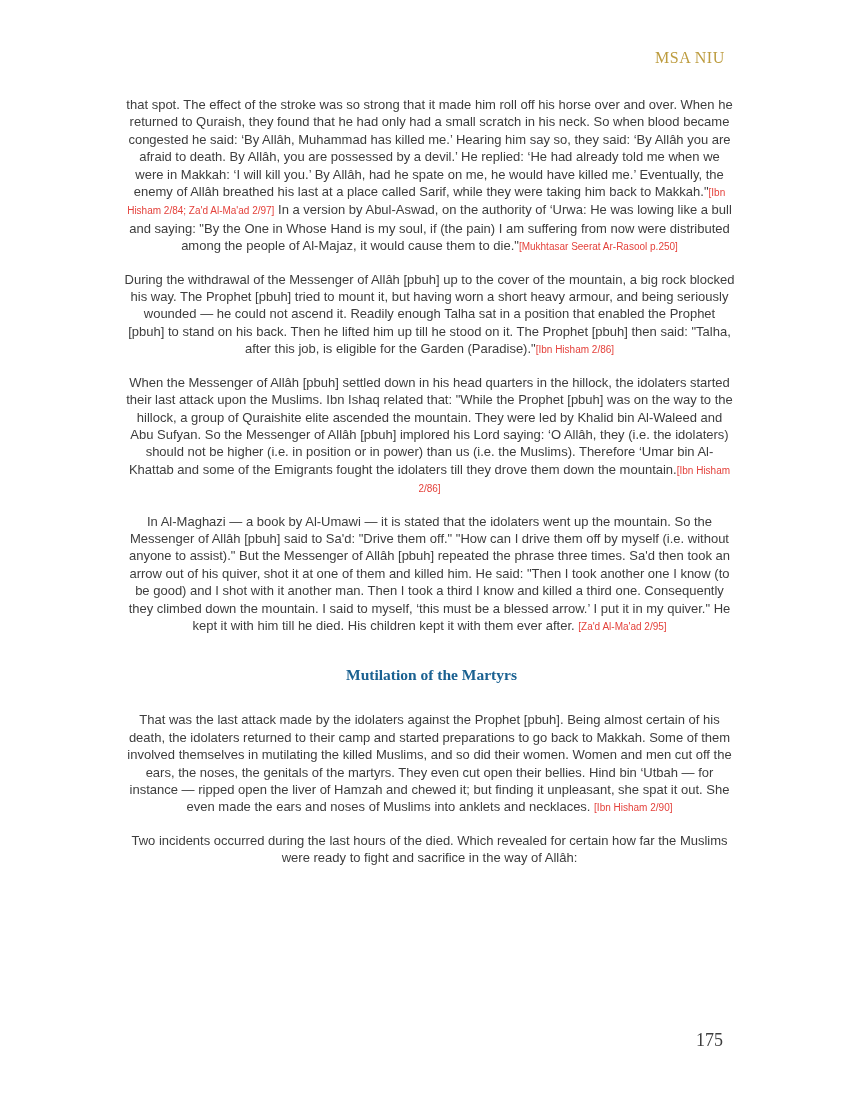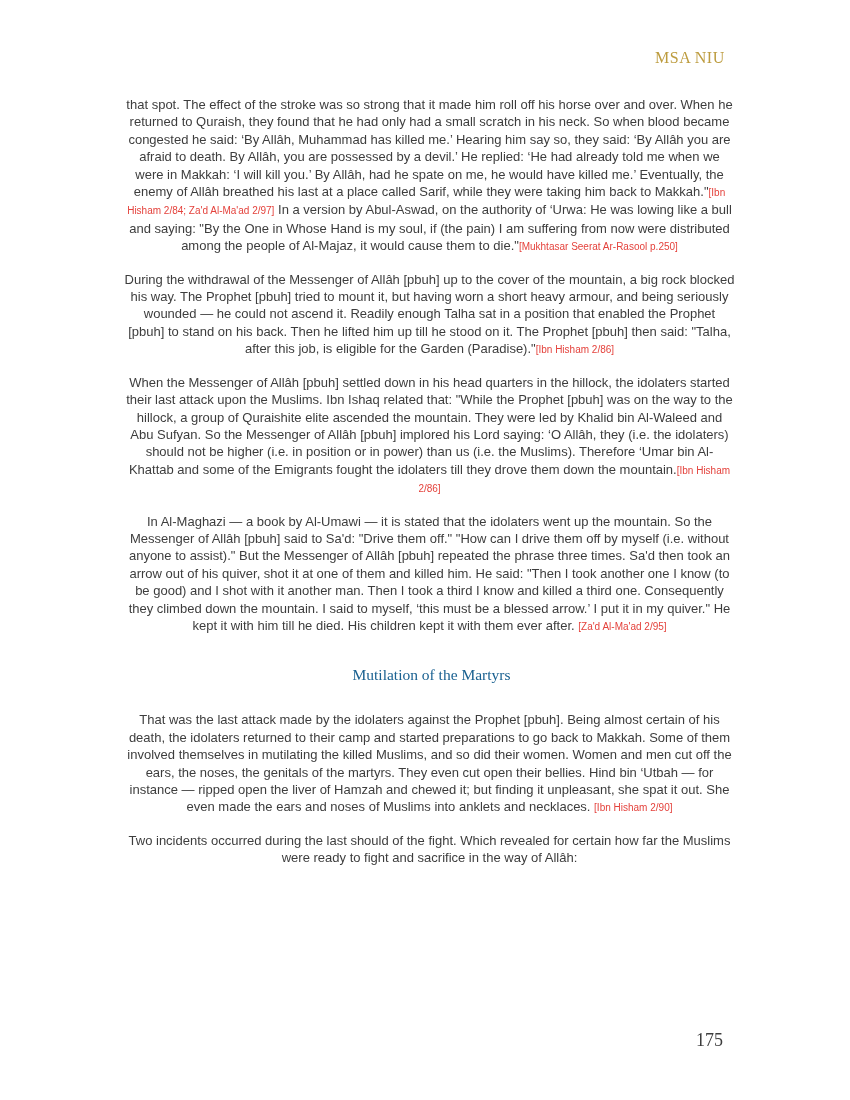--- a/index.html
+++ b/index.html
@@ -39,21 +39,21 @@
     margin: 0 0 15px 0;
   }
   .cite {
     color: var(--citation_red, #E4423C);
     font-size: 10px;
   }
   .italic {
   }
   .section-heading {
     font-family: "Liberation Serif", serif;
-    font-weight: normal;
+    font-weight: bold;
     color: var(--heading_blue, #1A6191);
     font-size: 15.5px;
     line-height: 20px;
     margin: 30px 0 26px 4px;
   }
   .page-number {
     position: absolute;
     top: 1030px;
     left: 696px;
     font-family: "Liberation Serif", serif;
@@ -67,17 +67,17 @@
 <div class="page">
   <div class="running-header">MSA NIU</div>
 
   <div class="content">
       <p class="para"><span>that spot. The effect of the stroke was so strong that it made him roll off his horse over and over. When he returned to Quraish, they found that he had only had a small scratch in his neck. So when blood became congested he said: ‘By Allâh, Muhammad has killed me.’ Hearing him say so, they said: ‘By Allâh you are afraid to death. By Allâh, you are possessed by a devil.’ He replied: ‘He had already told me when we were in Makkah: ‘I will kill you.’ By Allâh, had he spate on me, he would have killed me.’ Eventually, the enemy of Allâh breathed his last at a place called Sarif, while they were taking him back to Makkah."</span><span class="cite">[Ibn Hisham 2/84; Za'd Al-Ma'ad 2/97]</span><span> In a version by Abul-Aswad, on the authority of ‘Urwa: He was lowing like a bull and saying: "By the One in Whose Hand is my soul, if (the pain) I am suffering from now were distributed among the people of Al-Majaz, it would cause them to die."</span><span class="cite">[Mukhtasar Seerat Ar-Rasool p.250]</span></p>
       <p class="para"><span>During the withdrawal of the Messenger of Allâh [pbuh] up to the cover of the mountain, a big rock blocked his way. The Prophet [pbuh] tried to mount it, but having worn a short heavy armour, and being seriously wounded — he could not ascend it. Readily enough Talha sat in a position that enabled the Prophet [pbuh] to stand on his back. Then he lifted him up till he stood on it. The Prophet [pbuh] then said: "Talha, after this job, is eligible for the Garden (Paradise)."</span><span class="cite">[Ibn Hisham 2/86]</span></p>
       <p class="para"><span>When the Messenger of Allâh [pbuh] settled down in his head quarters in the hillock, the idolaters started their last attack upon the Muslims. Ibn Ishaq related that: "While the Prophet [pbuh] was on the way to the hillock, a group of Quraishite elite ascended the mountain. They were led by Khalid bin Al-Waleed and Abu Sufyan. So the Messenger of Allâh [pbuh] implored his Lord saying: ‘O Allâh, they (i.e. the idolaters) should not be higher (i.e. in position or in power) than us (i.e. the Muslims). Therefore ‘Umar bin Al-Khattab and some of the Emigrants fought the idolaters till they drove them down the mountain.</span><span class="cite">[Ibn Hisham 2/86]</span></p>
       <p class="para"><span>In </span><span class="italic">Al-Maghazi</span><span> — a book by Al-Umawi — it is stated that the idolaters went up the mountain. So the Messenger of Allâh [pbuh] said to Sa'd: "Drive them off." "How can I drive them off by myself (i.e. without anyone to assist)." But the Messenger of Allâh [pbuh] repeated the phrase three times. Sa'd then took an arrow out of his quiver, shot it at one of them and killed him. He said: "Then I took another one I know (to be good) and I shot with it another man. Then I took a third I know and killed a third one. Consequently they climbed down the mountain. I said to myself, ‘this must be a blessed arrow.’ I put it in my quiver." He kept it with him till he died. His children kept it with them ever after. </span><span class="cite">[Za'd Al-Ma'ad 2/95]</span></p>
       <h2 class="section-heading">Mutilation of the Martyrs</h2>
       <p class="para"><span>That was the last attack made by the idolaters against the Prophet [pbuh]. Being almost certain of his death, the idolaters returned to their camp and started preparations to go back to Makkah. Some of them involved themselves in mutilating the killed Muslims, and so did their women. Women and men cut off the ears, the noses, the genitals of the martyrs. They even cut open their bellies. Hind bin ‘Utbah — for instance — ripped open the liver of Hamzah and chewed it; but finding it unpleasant, she spat it out. She even made the ears and noses of Muslims into anklets and necklaces. </span><span class="cite">[Ibn Hisham 2/90]</span></p>
-      <p class="para"><span>Two incidents occurred during the last should of the fight. Which revealed for certain how far the Muslims were ready to fight and sacrifice in the way of Allâh:</span></p>
+      <p class="para"><span>Two incidents occurred during the last hours of the died. Which revealed for certain how far the Muslims were ready to fight and sacrifice in the way of Allâh:</span></p>
     </div>
 
   <div class="page-number">175</div>
 </div>
 
 </body></html>

